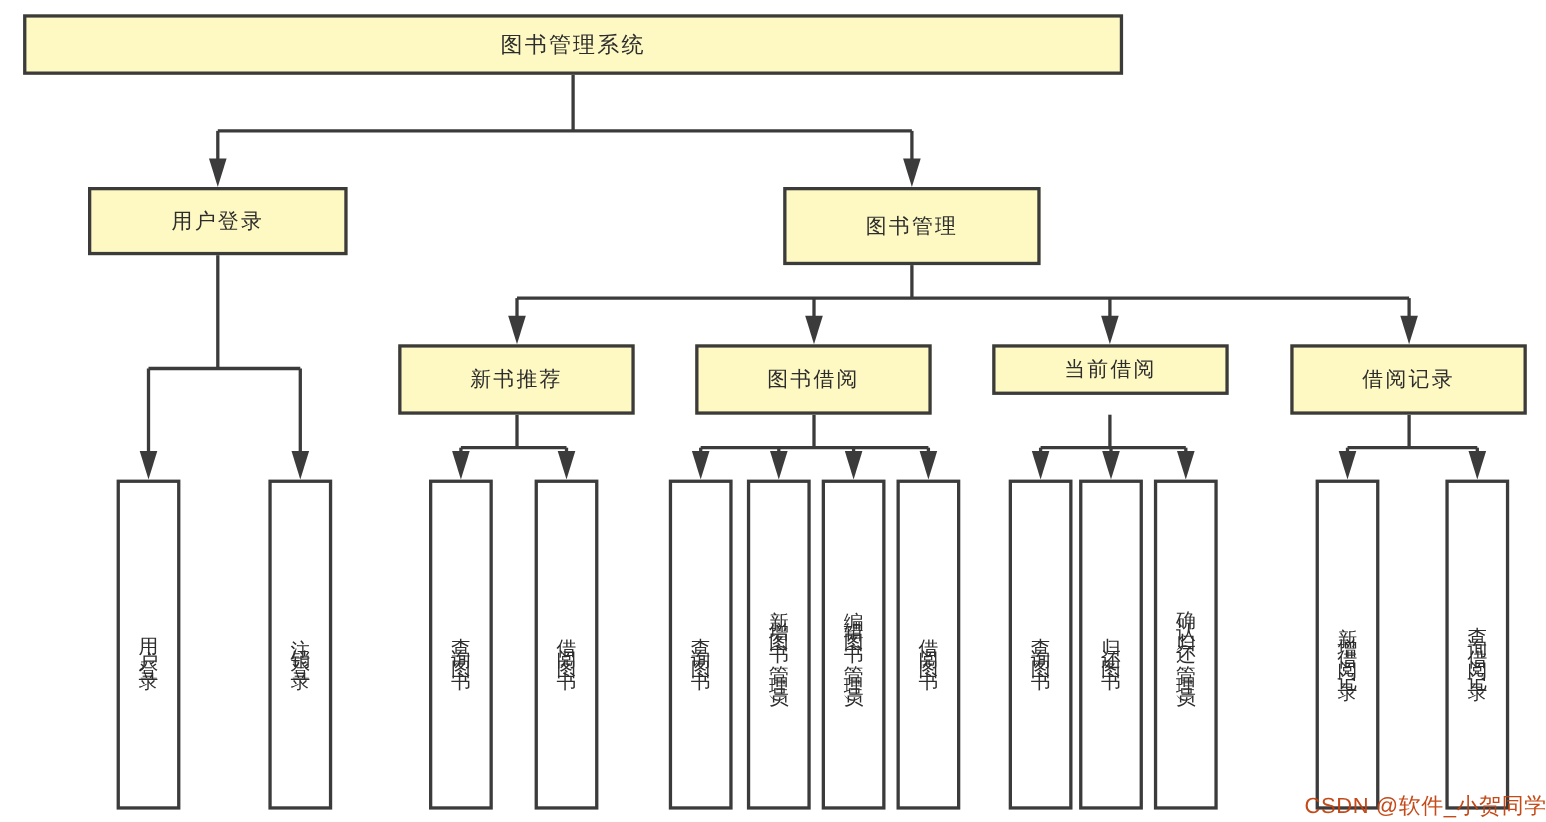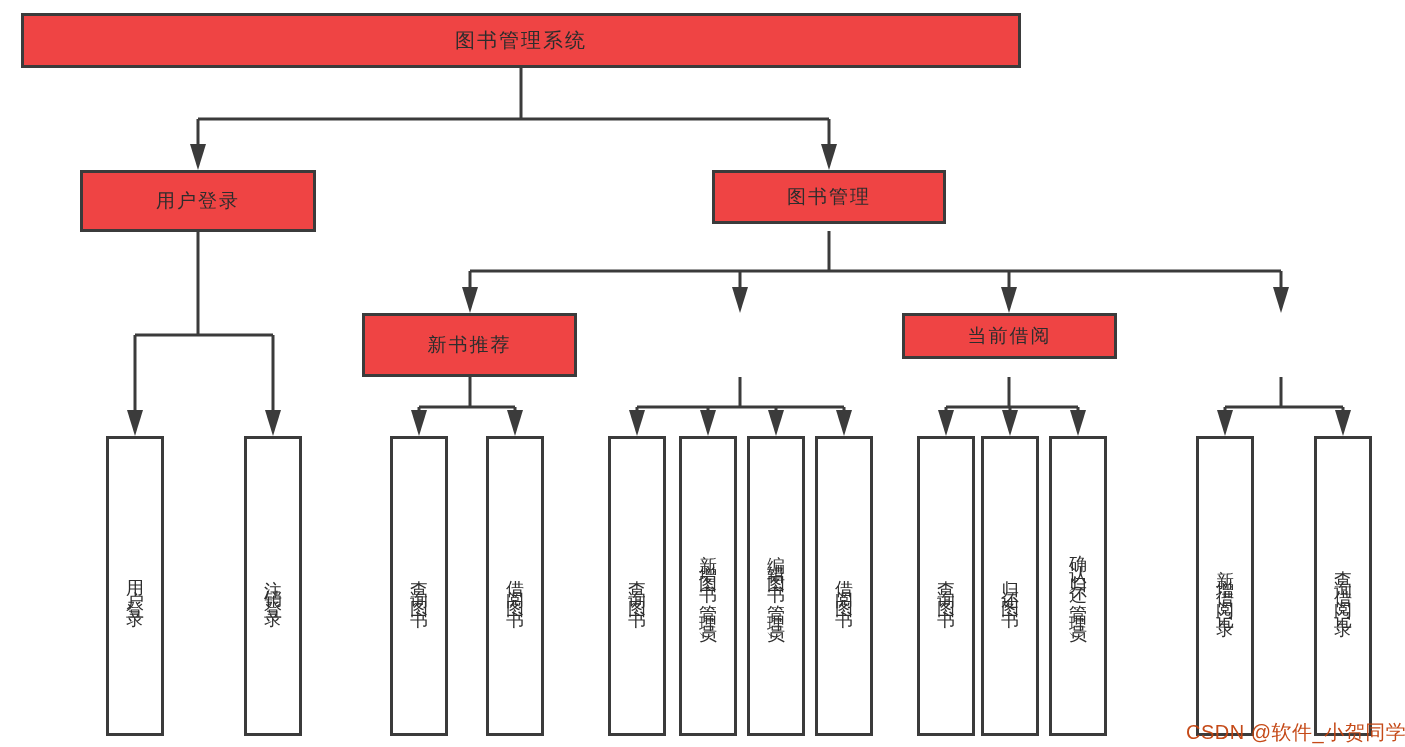--- a/index.html
+++ b/index.html
@@ -28,21 +28,21 @@
     fill: none;
   }
   #connectors polygon {
     fill: #3b3b3b;
     stroke: none;
   }
   .box {
     position: absolute;
     box-sizing: border-box;
     border: 3px solid #3b3b3b;
-    background: #ef4444;
+    background: #fef9c3;
     display: flex;
     align-items: center;
     justify-content: center;
     color: #2d2d2d;
     font-size: 19px;
     letter-spacing: 2px;
     white-space: nowrap;
   }
   .box--root {
     font-size: 20px;
@@ -154,24 +154,26 @@
       <path d="M1225,407 V412"></path>
       <polygon points="1217,410 1233,410 1225,436"></polygon>
       <path d="M1343,407 V412"></path>
       <polygon points="1335,410 1351,410 1343,436"></polygon>
     </g>
   </svg>
 
   <div class="box box--root" style="left:21px; top:13px; width:1000px; height:55px;">图书管理系统</div>
 
   <div class="box" style="left:80px; top:170px; width:236px; height:62px;">用户登录</div>
-  <div class="box" style="left:712px; top:170px; width:234px; height:54px;">图书管理</div>
+  <div class="box" style="left:712px; top:170px; width:234px; height:71px;">图书管理</div>
 
   <div class="box" style="left:362px; top:313px; width:215px; height:64px;">新书推荐</div>
+  <div class="box" style="left:632px; top:313px; width:215px; height:64px;">图书借阅</div>
   <div class="box" style="left:902px; top:313px; width:215px; height:46px;">当前借阅</div>
+  <div class="box" style="left:1173px; top:313px; width:215px; height:64px;">借阅记录</div>
 
   <div class="leaf" style="left:106px;">
     <span class="vtext">用户登录</span>
   </div>
   <div class="leaf" style="left:244px;">
     <span class="vtext">注销登录</span>
   </div>
 
   <div class="leaf" style="left:390px;">
     <span class="vtext">查询图书</span>

